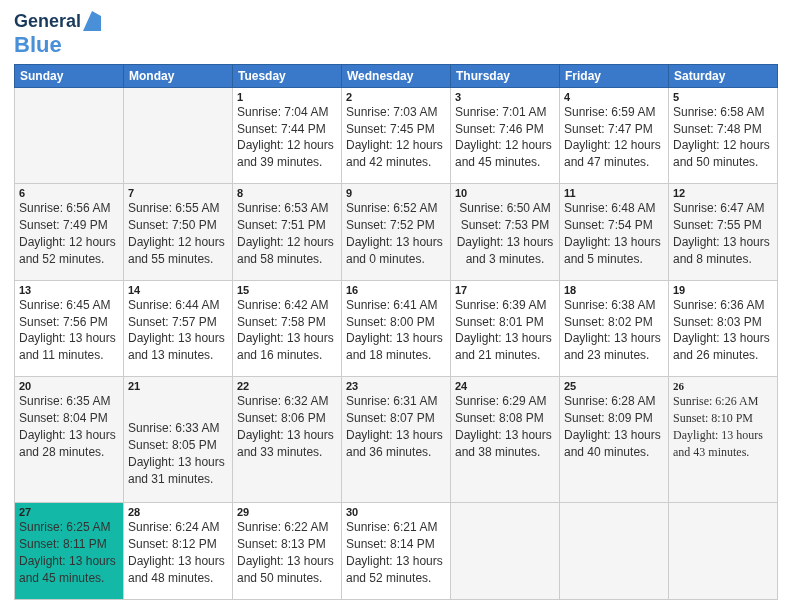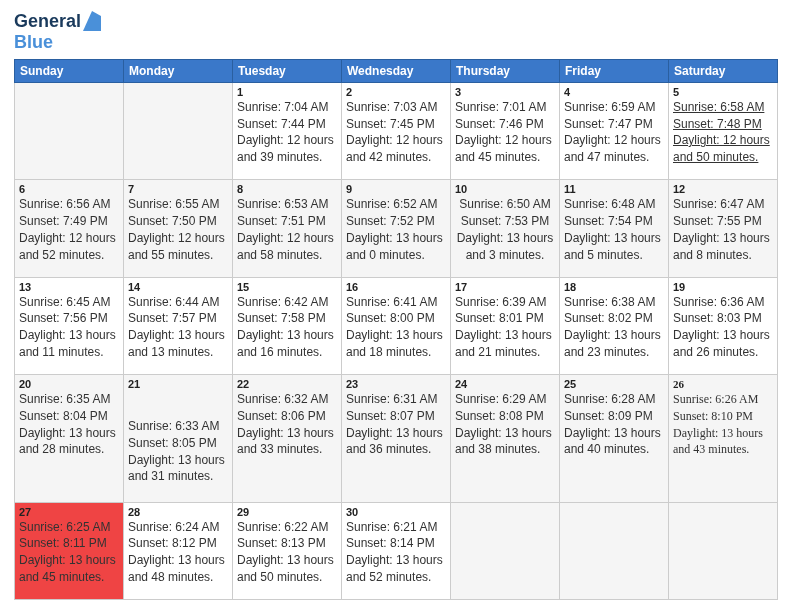--- a/index.html
+++ b/index.html
@@ -29,21 +29,21 @@
       align-items: flex-start;
     }
     .logo-text {
       font-size: 18px;
       font-weight: bold;
       color: #1a3a5c;
       line-height: 1.1;
     }
     .logo-blue {
       color: #4a90d9;
-      font-size: 18px;
+      font-size: 22px;
       font-weight: bold;
     }
     .title-block {
       text-align: right;
     }
     .month-title {
       font-size: 32px;
       font-weight: bold;
       color: #1a3a5c;
       line-height: 1.1;
@@ -150,21 +150,21 @@
           </td>
           <td style="background: rgb(255, 255, 255);">
             <div class="day-num">4</div>
             <div class="day-info" style="white-space: pre-line;">Sunrise: 6:59 AM
 Sunset: 7:47 PM
 Daylight: 12 hours
 and 47 minutes.</div>
           </td>
           <td style="background: rgb(255, 255, 255);">
             <div class="day-num">5</div>
-            <div class="day-info" style="white-space: pre-line; text-decoration: underline;">Sunrise: 6:58 AM
+            <div class="day-info" style="white-space: pre-line;">Sunrise: 6:58 AM
 Sunset: 7:48 PM
 Daylight: 12 hours
 and 50 minutes.</div>
           </td>
         </tr>
         <tr>
           <td style="background: rgb(245, 245, 245);">
             <div class="day-num">6</div>
             <div class="day-info" style="white-space: pre-line;">Sunrise: 6:56 AM
 Sunset: 7:49 PM
@@ -310,21 +310,21 @@
           </td>
           <td style="background: rgb(245, 245, 245); font-family: Liberation Serif, serif;">
             <div class="day-num">26</div>
             <div class="day-info" style="white-space: pre-line;">Sunrise: 6:26 AM
 Sunset: 8:10 PM
 Daylight: 13 hours
 and 43 minutes.</div>
           </td>
         </tr>
         <tr>
-          <td style="background: #ef4444; margin-left: 32px;">
+          <td style="background: #14b8a6; margin-left: 32px;">
             <div class="day-num">27</div>
             <div class="day-info" style="white-space: pre-line;">Sunrise: 6:25 AM
 Sunset: 8:11 PM
 Daylight: 13 hours
 and 45 minutes.</div>
           </td>
           <td style="background: rgb(255, 255, 255);">
             <div class="day-num">28</div>
             <div class="day-info" style="white-space: pre-line;">Sunrise: 6:24 AM
 Sunset: 8:12 PM

